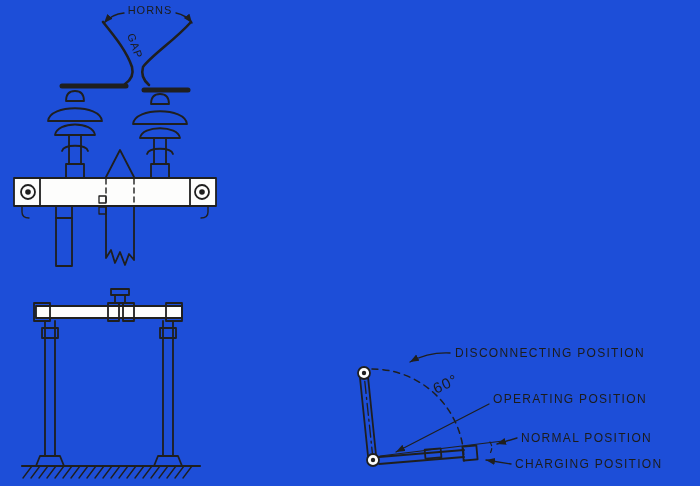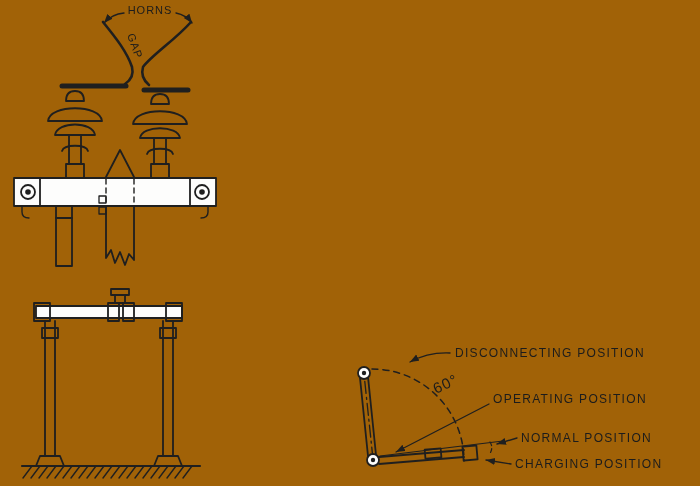--- a/index.html
+++ b/index.html
@@ -1,19 +1,19 @@
 <!DOCTYPE html>
 <html><head>
 <meta charset="utf-8">
 <style>
   html,body{margin:0;padding:0;background:#ffffff;}
   .stage{
     position:relative;
     width:700px;height:486px;
-    background:#a16207;
+    background:#1d4ed8;
     overflow:hidden;
     font-family:"Liberation Sans", sans-serif;
   }
   svg{display:block;}
   .lbl{
     font-family:"Liberation Sans", sans-serif;
     font-size:12px;
     letter-spacing:1.3px;
     fill:#1c1c1c;
   }

